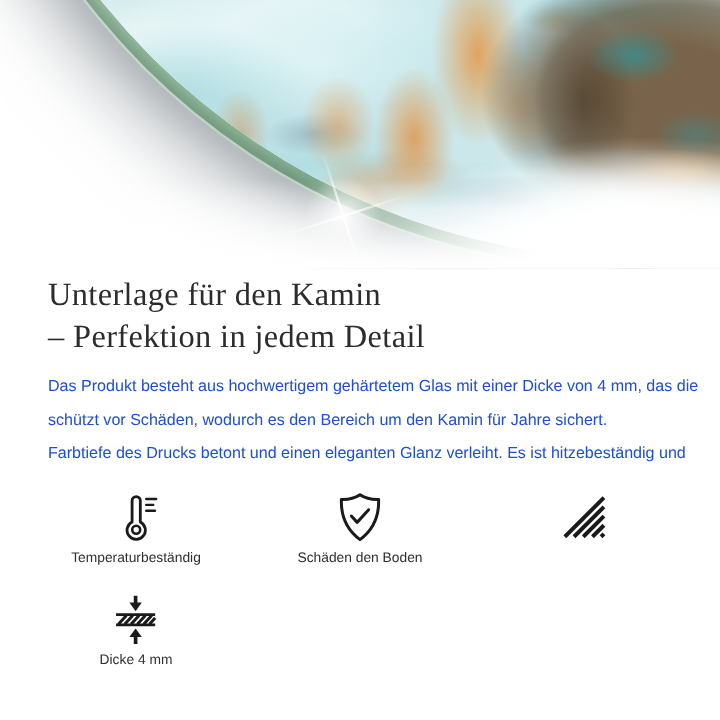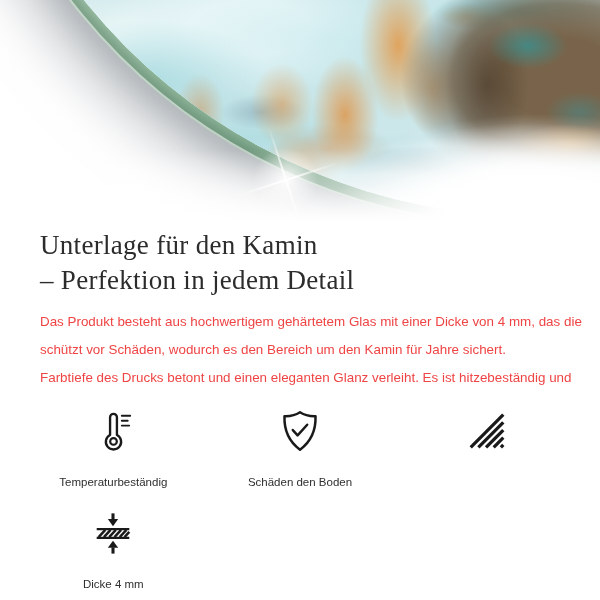--- a/index.html
+++ b/index.html
@@ -121,21 +121,21 @@
     font-size: 27px;
     line-height: 35px;
     letter-spacing: .3px;
     color: #2c2c2c;
   }
   .page-title span { display: block; }
   .description {
     margin-top: 10px;
     font-size: 13.4px;
     line-height: 28px;
-    color: #ef4444;
+    color: #1d4ed8;
   }
   .description span { display: block; white-space: nowrap; }
 
   
   .features {
     margin: 12px 20px 0;
     display: grid;
     grid-template-columns: repeat(3, 1fr);
     row-gap: 16px;
   }
@@ -144,21 +144,21 @@
     flex-direction: column;
     align-items: center;
   }
   .feature .icon-box {
     height: 50px;
     display: flex;
     align-items: flex-end;
     justify-content: center;
   }
   .feature .label {
-    margin-top: 21px;
+    margin-top: 4px;
     font-size: 11.5px;
     line-height: 15px;
     color: #2f2f2f;
     text-align: left;
   }
   .icon-svg { display: block; }
 </style>
 </head>
 <body>
 

